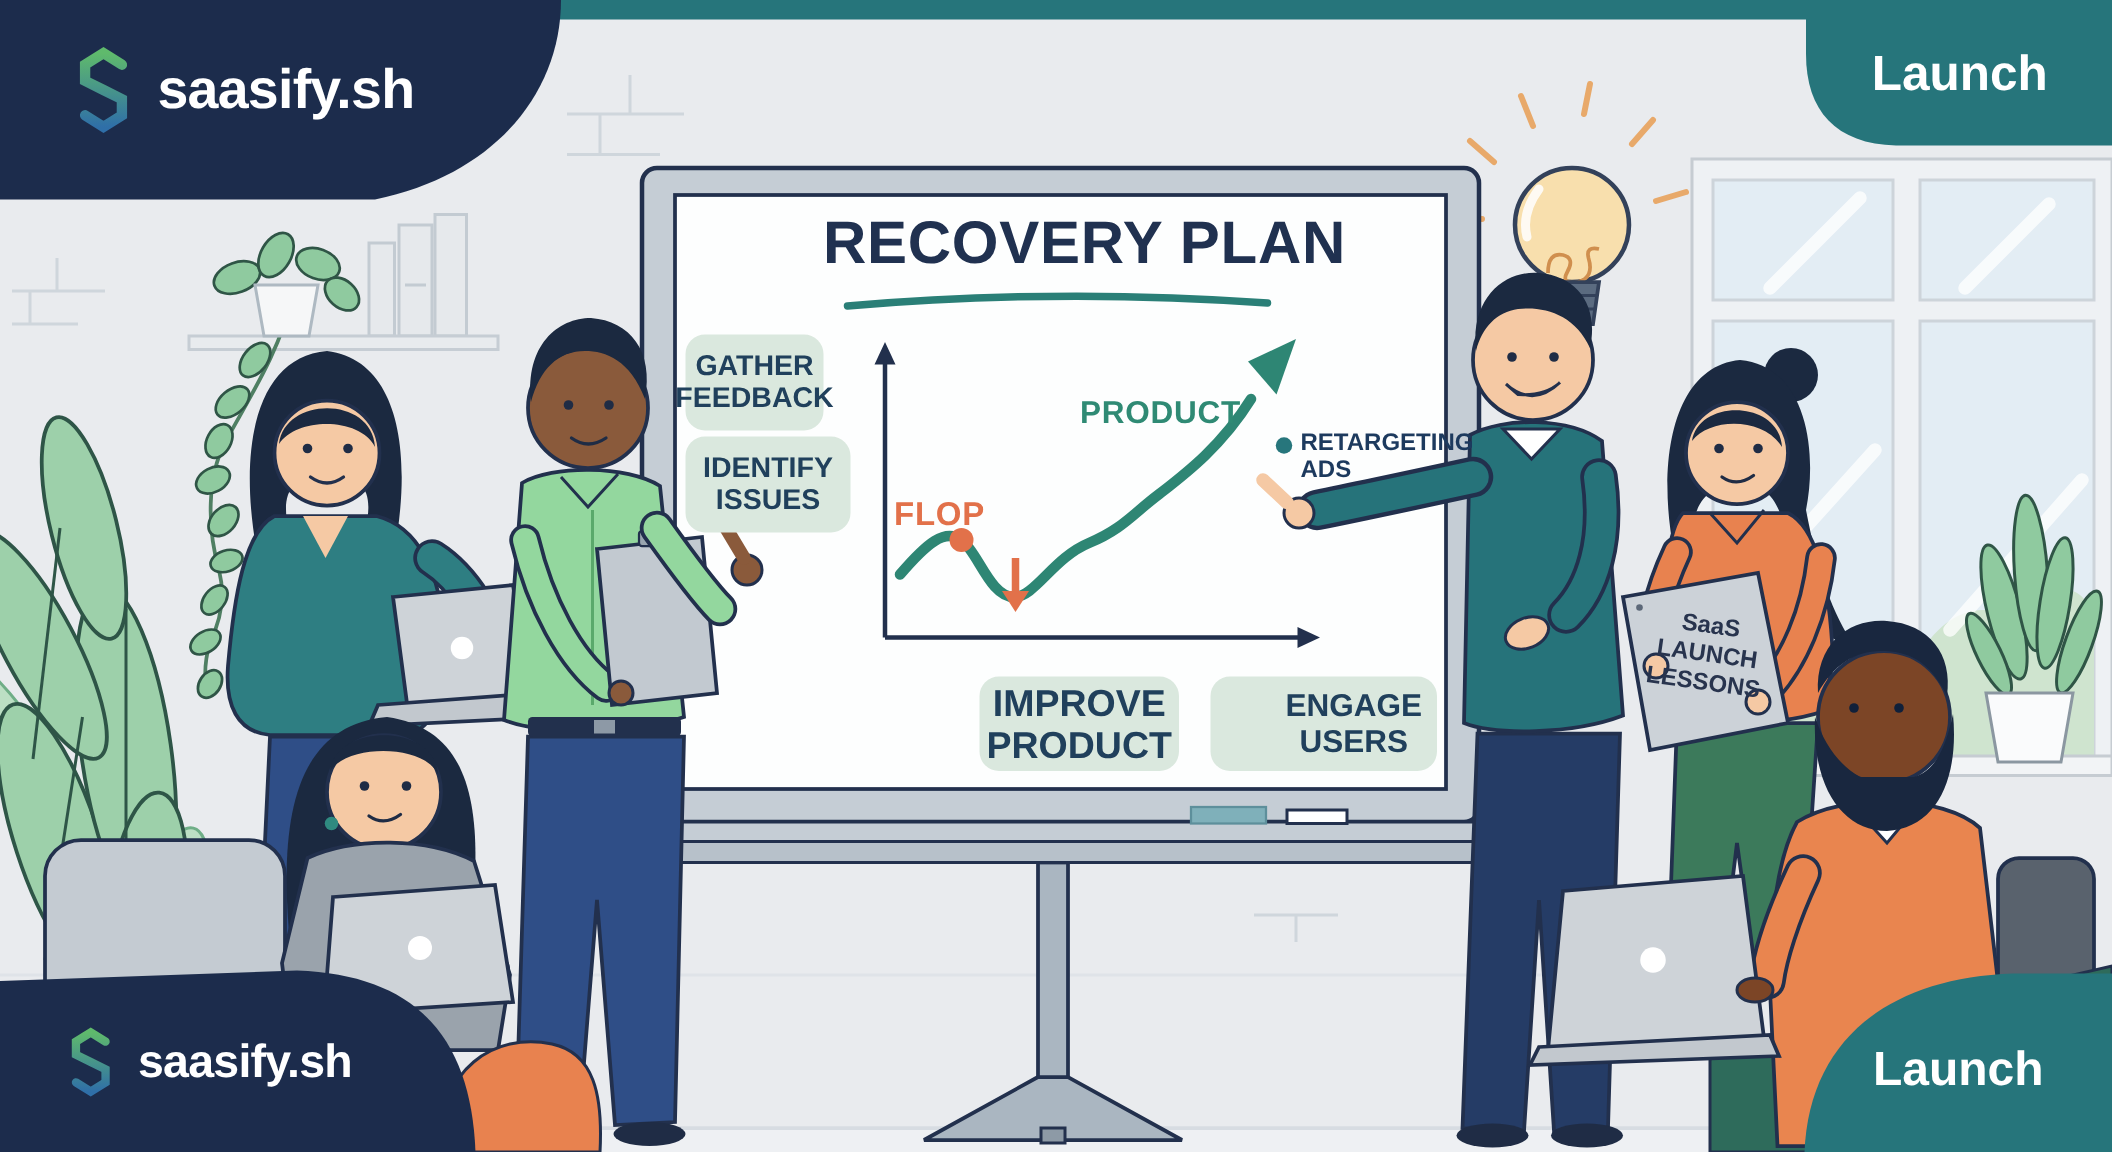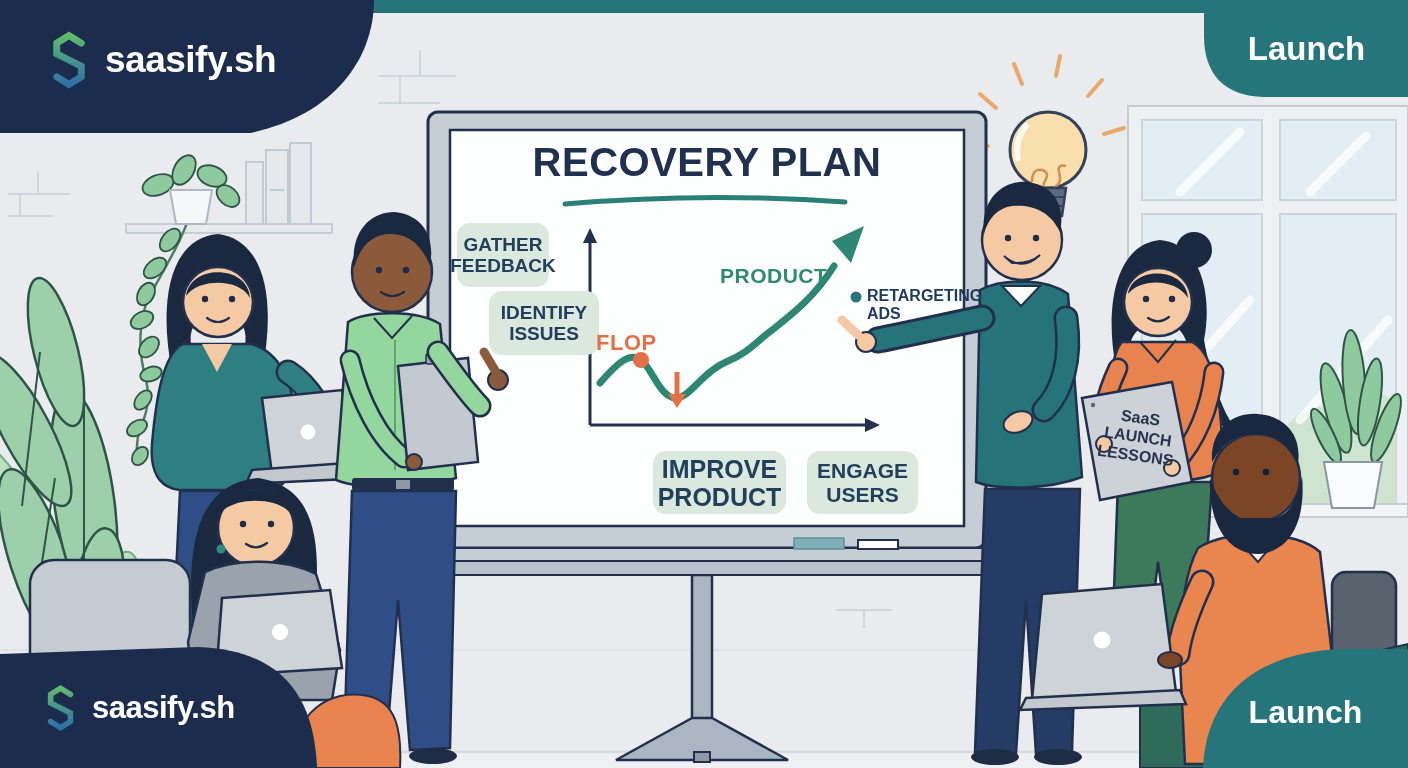--- a/index.html
+++ b/index.html
@@ -7,21 +7,21 @@
        font-family:"Liberation Sans", sans-serif;position:relative;}
   #stage{position:absolute;left:0;top:0;width:1408px;height:768px;}
   svg{display:block;}
   .overlay{position:absolute;z-index:5;}
   .brandwrap{display:flex;align-items:center;gap:13px;}
   .brandtext{color:#ffffff;font-weight:bold;letter-spacing:-0.5px;}
   .launch{color:#ffffff;font-weight:bold;display:flex;align-items:center;justify-content:center;}
   .chip{background:#dae8de;color:#20405c;font-weight:bold;border-radius:13px;
         display:flex;align-items:center;justify-content:center;text-align:center;
         white-space:pre-line;line-height:1.12;}
-  .board-title{font-weight:800;color:#203150;text-align:center;letter-spacing:0.5px;}
+  .board-title{font-weight:800;color:#203150;text-align:center;letter-spacing:0.5px;padding-left:16px;}
   .anno{font-weight:bold;white-space:pre-line;}
   .tablet-text{font-weight:bold;color:#28344e;white-space:pre-line;text-align:center;
                transform:rotate(8deg);line-height:1.2;}
 </style>
 </head>
 <body>
 
 <div id="stage">
 <svg width="1408" height="768" viewBox="0 0 1408 768">
   <defs>
@@ -315,29 +315,29 @@
   </svg>
   <span class="brandtext" style="font-size:31px;">saasify.sh</span>
 </div>
 
 <div class="overlay launch" style="left:1203px;top:680px;width:205px;height:64px;font-size:32px;">Launch</div>
 
 <div class="overlay board-title" style="left:448px;top:140px;width:518px;font-size:40px;">RECOVERY PLAN</div>
 
 <div class="overlay chip" style="left:457px;top:223px;width:92px;height:64px;font-size:19px;">GATHER
 FEEDBACK</div>
-<div class="overlay chip" style="left:457px;top:291px;width:110px;height:64px;font-size:19px;margin-left:32px;">IDENTIFY
+<div class="overlay chip" style="left:457px;top:291px;width:110px;height:64px;font-size:19px;">IDENTIFY
 ISSUES</div>
 
 <div class="overlay anno" style="left:596px;top:330px;font-size:22px;color:#e2714a;letter-spacing:0.5px;">FLOP</div>
 <div class="overlay anno" style="left:720px;top:264px;font-size:21px;color:#2f8a74;letter-spacing:0.5px;">PRODUCT</div>
 <div class="overlay anno" style="left:867px;top:287px;font-size:16px;color:#1d3a5e;line-height:1.15;">RETARGETING
 ADS</div>
 
 <div class="overlay chip" style="left:653px;top:451px;width:133px;height:63px;font-size:25px;">IMPROVE
 PRODUCT</div>
-<div class="overlay chip" style="left:807px;top:451px;width:111px;height:63px;font-size:21px;">ENGAGE
+<div class="overlay chip" style="left:807px;top:451px;width:111px;height:63px;font-size:21px;padding-left:40px;">ENGAGE
 USERS</div>
 
 <div class="overlay tablet-text" style="left:1094px;top:408px;width:88px;font-size:16px;">SaaS
 LAUNCH
 LESSONS</div>
 </div>
 
 </body></html>

